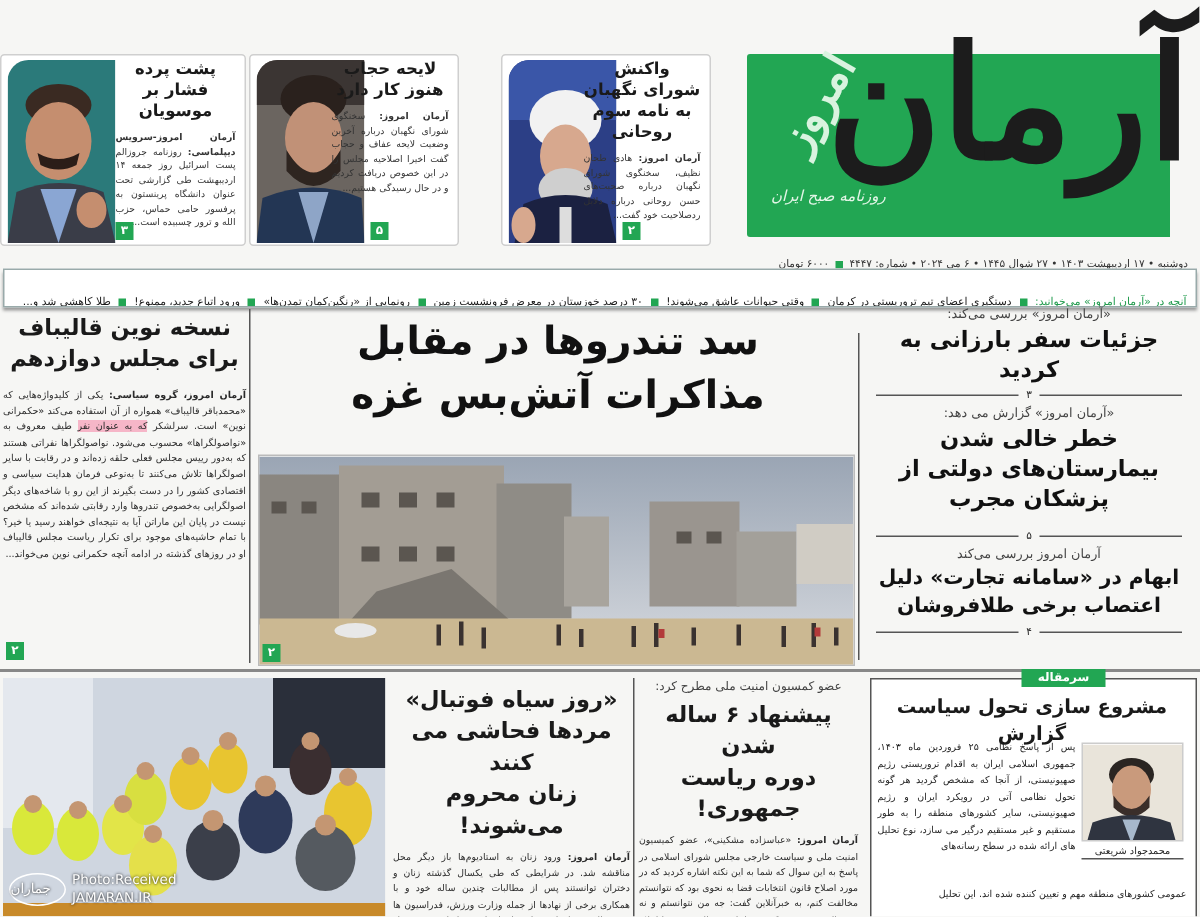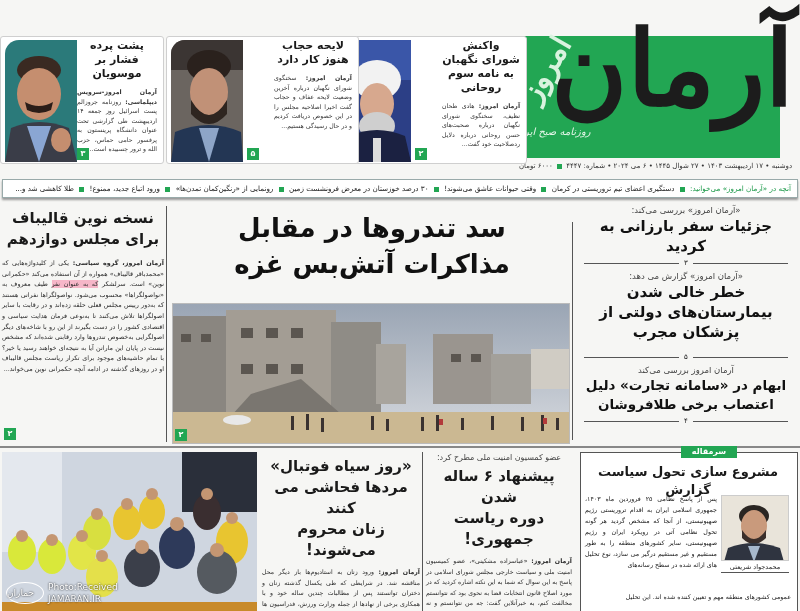--- a/index.html
+++ b/index.html
@@ -6,34 +6,34 @@
   html, body { width: 800px; height: 611px; overflow: hidden; background: #f6f6f4; }
   body { font-family: "DejaVu Sans", sans-serif; color: #1a1a1a; position: relative; direction: rtl; }
   .abs { position: absolute; }
 
   
   .masthead { left: 496px; top: 0; width: 304px; height: 168px; }
   .mast-green { position: absolute; left: 2px; top: 36px; width: 282px; height: 122px; background: #22a653; border-radius: 2px 0 0 2px; }
   .mast-logo { position: absolute; left: 78px; top: -6px; width: 220px; height: 166px; font-family: "DejaVu Serif", serif; font-weight: bold; font-size: 104px; line-height: 150px; color: #1c1c1c; text-align: center; letter-spacing: -6px; }
   .mast-emrooz { position: absolute; left: 10px; top: 52px; width: 80px; font-family: "DejaVu Serif", serif; font-weight: bold; font-size: 30px; line-height: 34px; color: #d9f3df; transform: rotate(-60deg); transform-origin: center; text-align: center; }
   .mast-sub { position: absolute; left: 18px; top: 126px; font-size: 10px; color: #e4f6e8; font-style: italic; }
-  .dateline { position: absolute; right: 8px; top: 162px; font-size: 7px; color: #333; white-space: nowrap; }
+  .dateline { position: absolute; right: 8px; top: 172px; font-size: 7px; color: #333; white-space: nowrap; }
   .dateline .sq { display: inline-block; width: 5px; height: 5px; background: #22a653; margin: 0 2px; vertical-align: middle; }
 
   
-  .teaser { top: 36px; width: 193px; height: 128px; background: #fff; border: 1px solid #cfcfcf; border-radius: 3px; overflow: hidden; }
+  .teaser { top: 36px; width: 140px; height: 128px; background: #fff; border: 1px solid #cfcfcf; border-radius: 3px; overflow: hidden; }
   .teaser .photo { position: absolute; left: 4px; top: 3px; width: 72px; height: 122px; border-radius: 14px 0 0 0; overflow: hidden; }
   .teaser .txt { position: absolute; right: 6px; top: 2px; width: 78px; }
   .teaser h3 { font-size: 11px; font-weight: bold; line-height: 14px; text-align: center; margin-bottom: 6px; }
   .teaser p { font-size: 6.2px; line-height: 9.5px; text-align: justify; color: #333; }
   .teaser p b { font-weight: bold; }
   .pagebadge { position: absolute; width: 12px; height: 12px; background: #22a653; color: #fff; font-size: 8px; font-weight: bold; line-height: 12px; text-align: center; }
 
   
-  .ticker { left: 2px; top: 179px; width: 796px; height: 19px; background: #fff; border: 1px solid #9aa; box-shadow: 0 2px 2px #999; font-size: 7.2px; line-height: 17px; white-space: nowrap; overflow: hidden; padding: 0 6px; }
+  .ticker { left: 2px; top: 179px; width: 796px; height: 19px; background: #fff; border: 1px solid #9aa; box-shadow: 0 2px 2px #999; font-size: 7.2px; line-height: 17px; white-space: nowrap; overflow: hidden; padding: 12px 6px; }
   .ticker .lead { color: #1e9a4b; }
   .ticker .dot { display: inline-block; width: 5px; height: 5px; background: #22a653; margin: 0 3px; vertical-align: middle; }
 
   
   .rcol { left: 574px; top: 204px; width: 224px; }
   .kicker { font-size: 8.5px; color: #444; text-align: center; line-height: 12px; }
   .rhead { font-size: 15px; font-weight: bold; text-align: center; line-height: 20px; color: #111; }
   .sep { position: relative; height: 10px; margin: 2px 10px; }
   .sep::before { content: ""; position: absolute; left: 0; right: 0; top: 5px; border-top: 1px solid #555; }
   .sep span { position: relative; background: #f6f6f4; padding: 0 3px; font-size: 7px; display: block; width: 14px; margin: 0 auto; text-align: center; line-height: 10px; }

